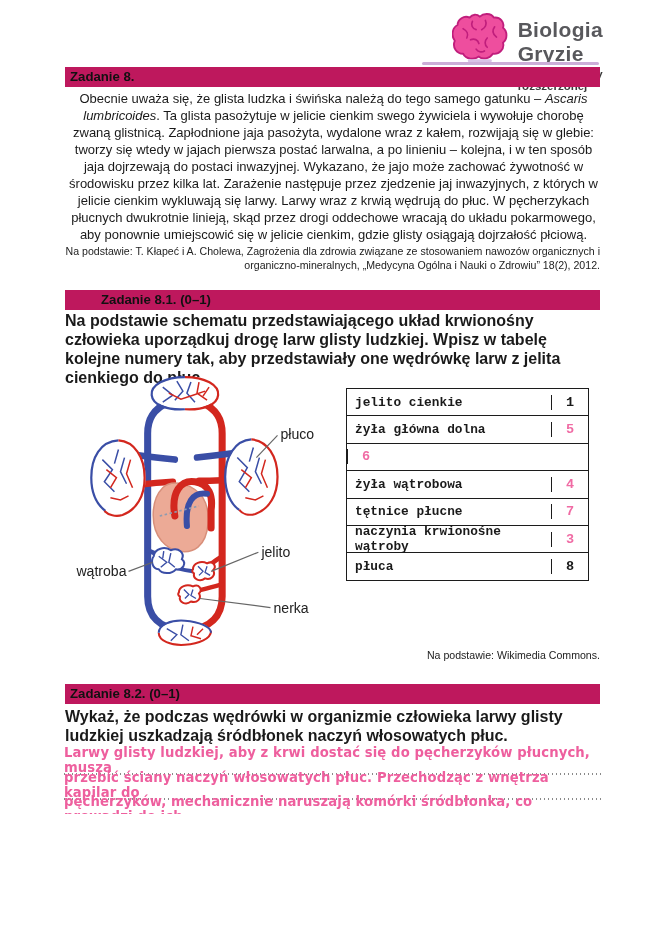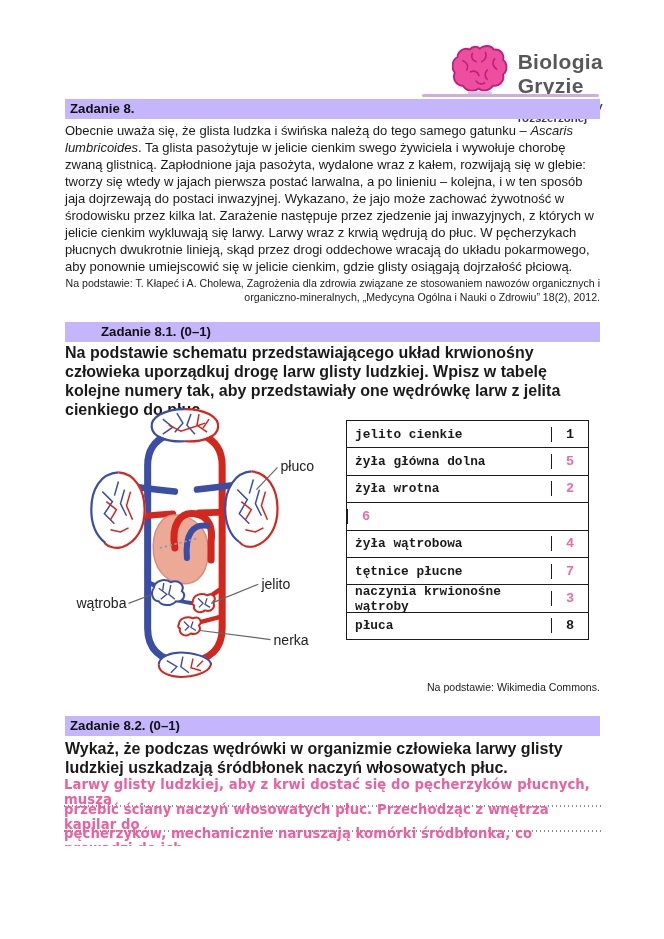--- a/index.html
+++ b/index.html
@@ -1,32 +1,32 @@
 <!DOCTYPE html>
 <html lang="pl"><head>
 <meta charset="utf-8">
 <style>
   html,body{margin:0;padding:0;background:#fff;}
   .page{position:relative;width:664px;height:814px;background:#ffffff;
-        font-family:"Liberation Sans",sans-serif;color:#1a1a1a;overflow:hidden;margin-top:32px;}
+        font-family:"Liberation Sans",sans-serif;color:#1a1a1a;overflow:hidden;}
   .abs{position:absolute;}
 
   
   .logo{top:10px;left:452px;display:flex;align-items:flex-start;}
   .logo-text{margin-left:10px;}
   .logo-title{font-size:21px;font-weight:bold;color:#58585c;letter-spacing:.3px;line-height:24px;margin-top:8px;}
   .logo-sub{font-size:11.5px;font-weight:bold;color:#3b3b3b;margin-top:2px;}
   .logo-underline{top:62px;left:422px;width:177px;height:3px;background:#ccaed8;border-radius:2px;}
 
   
-  .taskbar{left:65px;width:535px;background:#c4b5fd;font-weight:bold;font-size:13.2px;
+  .taskbar{left:65px;width:535px;background:#be185d;font-weight:bold;font-size:13.2px;
            padding:2px 5px 3px;box-sizing:border-box;color:#111;}
 
   
-  .para{left:65px;width:537px;font-size:13px;line-height:17px;text-align:left;}
+  .para{left:65px;width:537px;font-size:13px;line-height:17px;text-align:center;}
   .cite{left:65px;width:535px;font-size:10.6px;line-height:13.5px;text-align:right;color:#222;}
   .bold-para{left:65px;width:537px;font-weight:bold;font-size:16px;line-height:19px;}
 
   
   .atable{left:346px;top:388px;width:243px;border:1.6px solid #1c1c1c;box-sizing:border-box;}
   .trow{height:26.4px;display:flex;align-items:center;border-top:1.4px solid #1c1c1c;font-family:Liberation Mono, monospace;}
   .trow.first{border-top:none;}
   .tlabel{flex:1;display:flex;align-items:center;padding-left:8px;font-weight:bold;font-size:12.8px;}
   .tval{width:36px;border-left:1.4px solid #1c1c1c;display:flex;align-items:center;justify-content:center;
         font-weight:bold;font-size:13.5px;}
@@ -148,24 +148,20 @@
   <div class="abs atable">
       <div class="trow first">
         <div class="tlabel">jelito cienkie</div>
         <div class="tval">1</div>
       </div>
       <div class="trow">
         <div class="tlabel">żyła główna dolna</div>
         <div class="tval pink">5</div>
       </div>
       <div class="trow">
-        <div class="tlabel">żyła wrotna</div>
-        <div class="tval pink">2</div>
-      </div>
-      <div class="trow">
         <div class="tval pink">6</div>
       </div>
       <div class="trow">
         <div class="tlabel">żyła wątrobowa</div>
         <div class="tval pink">4</div>
       </div>
       <div class="trow">
         <div class="tlabel">tętnice płucne</div>
         <div class="tval pink">7</div>
       </div>

